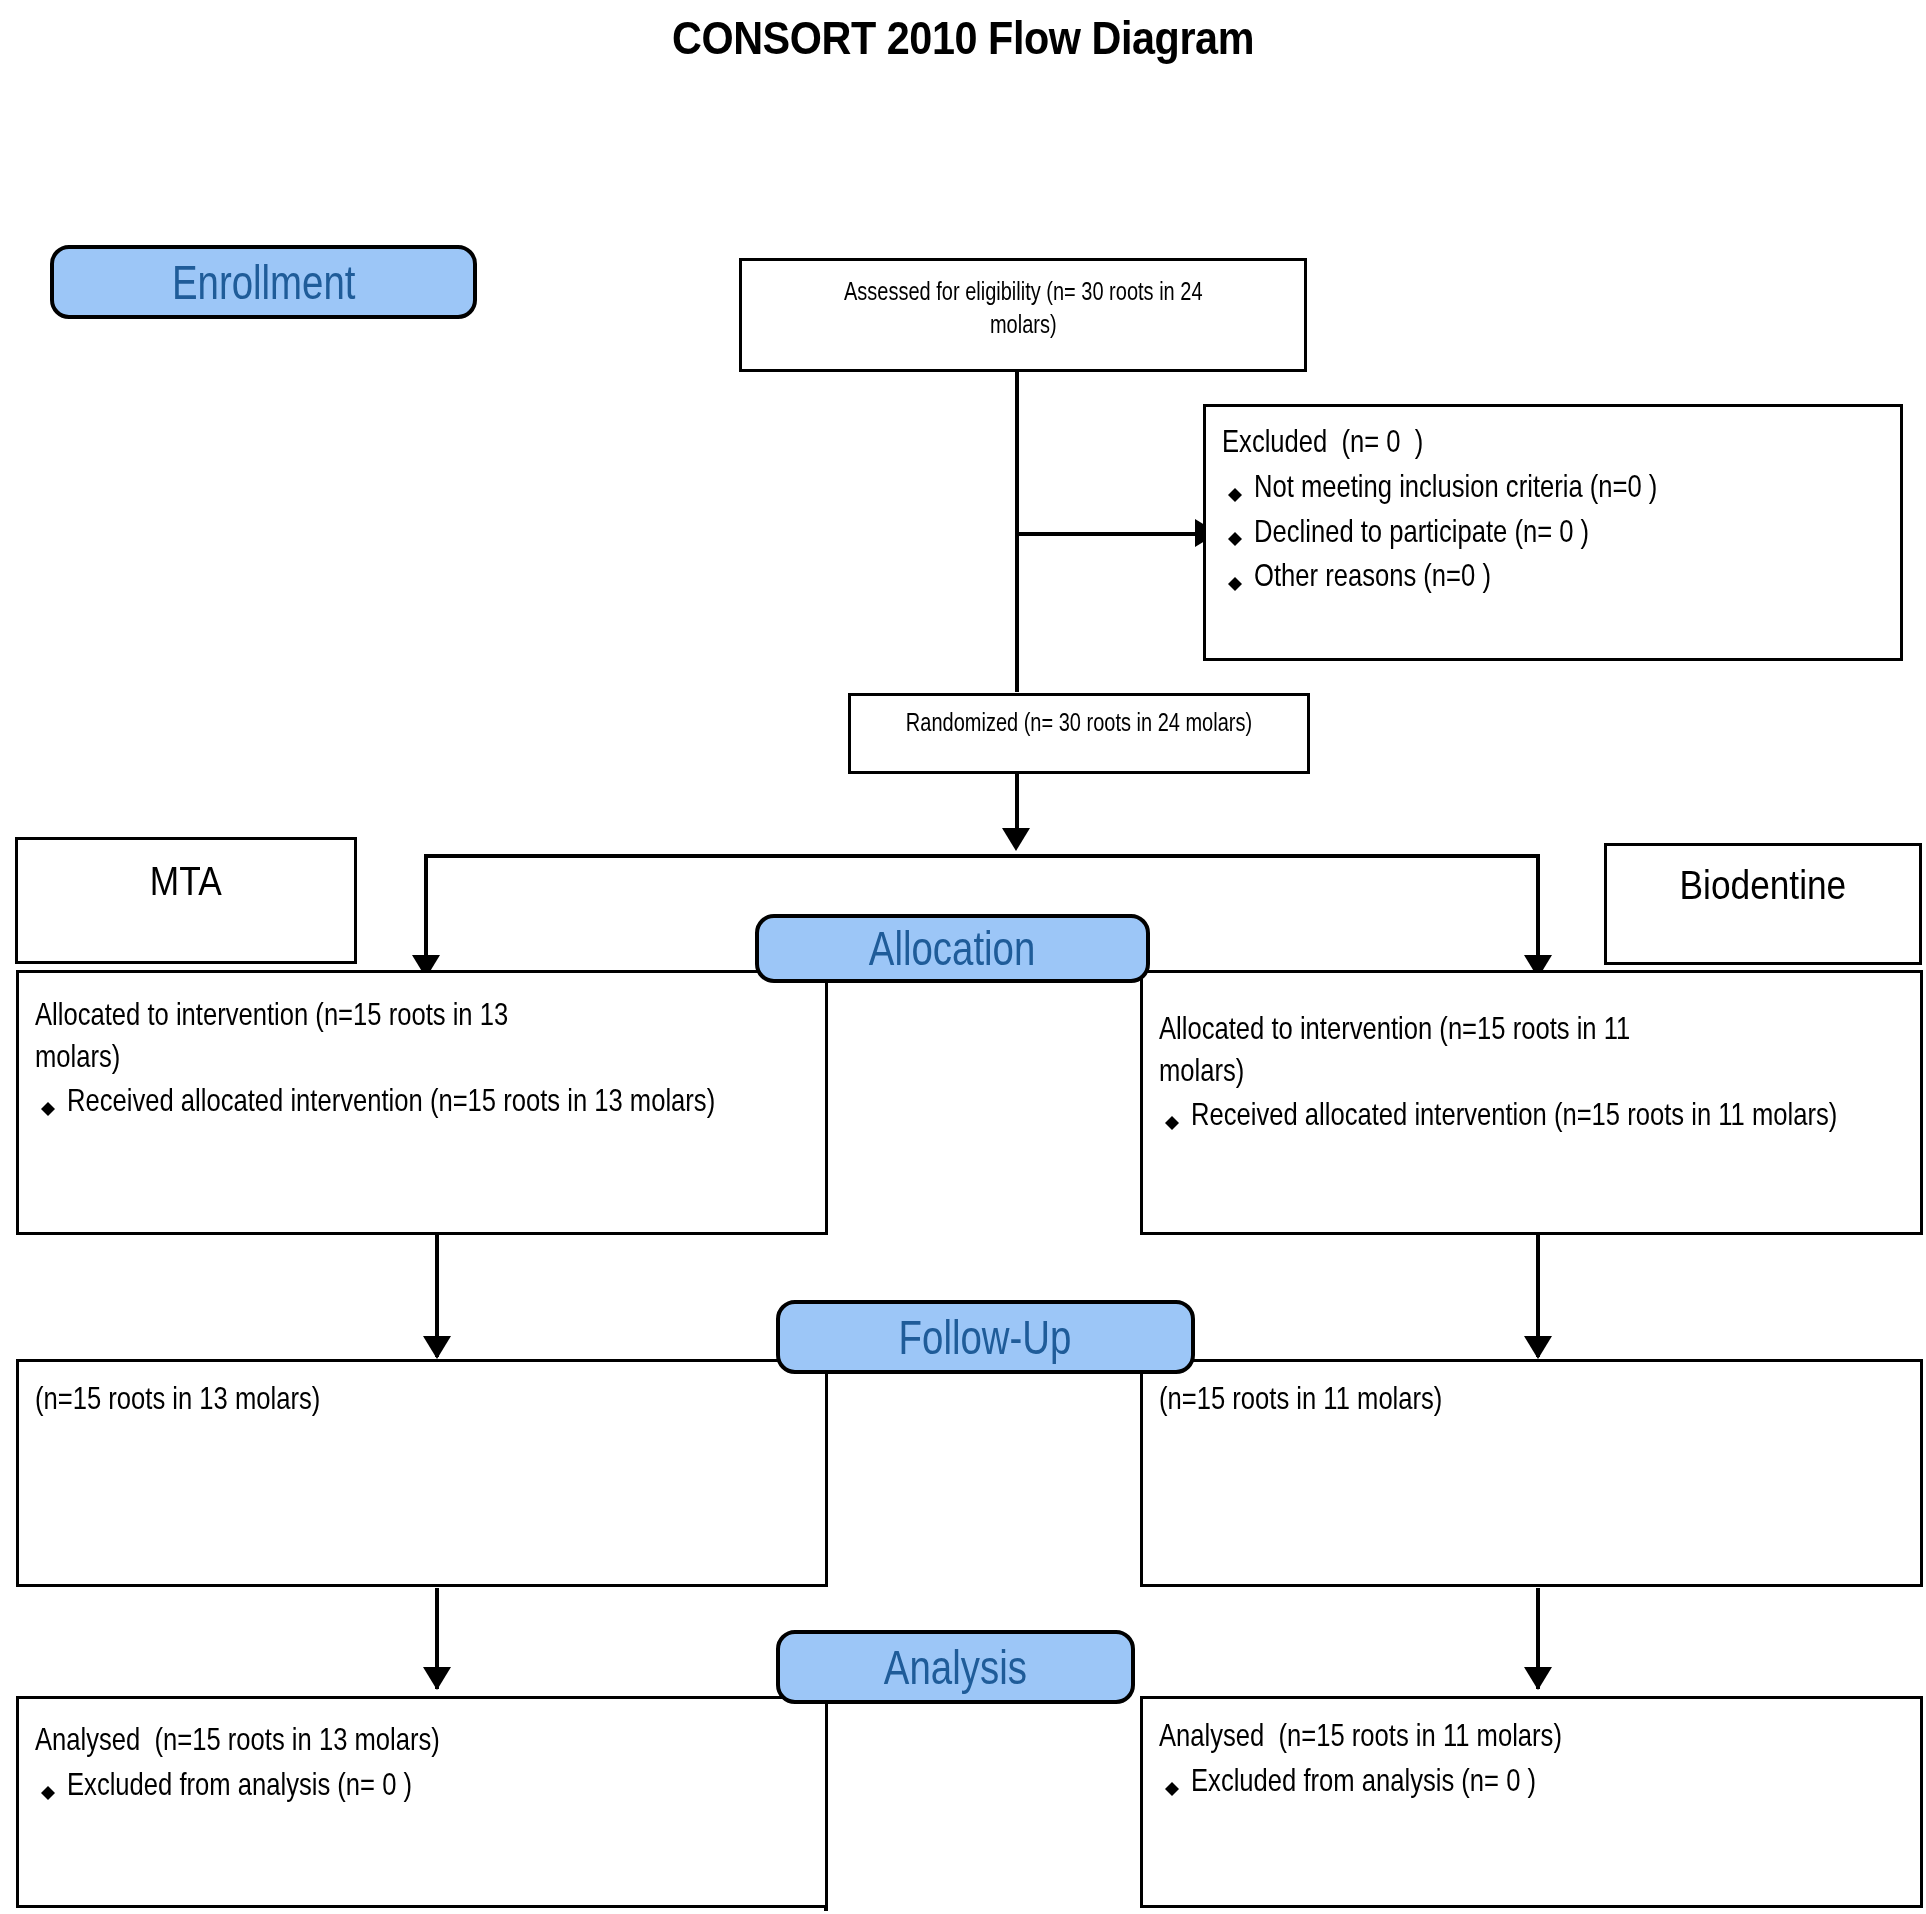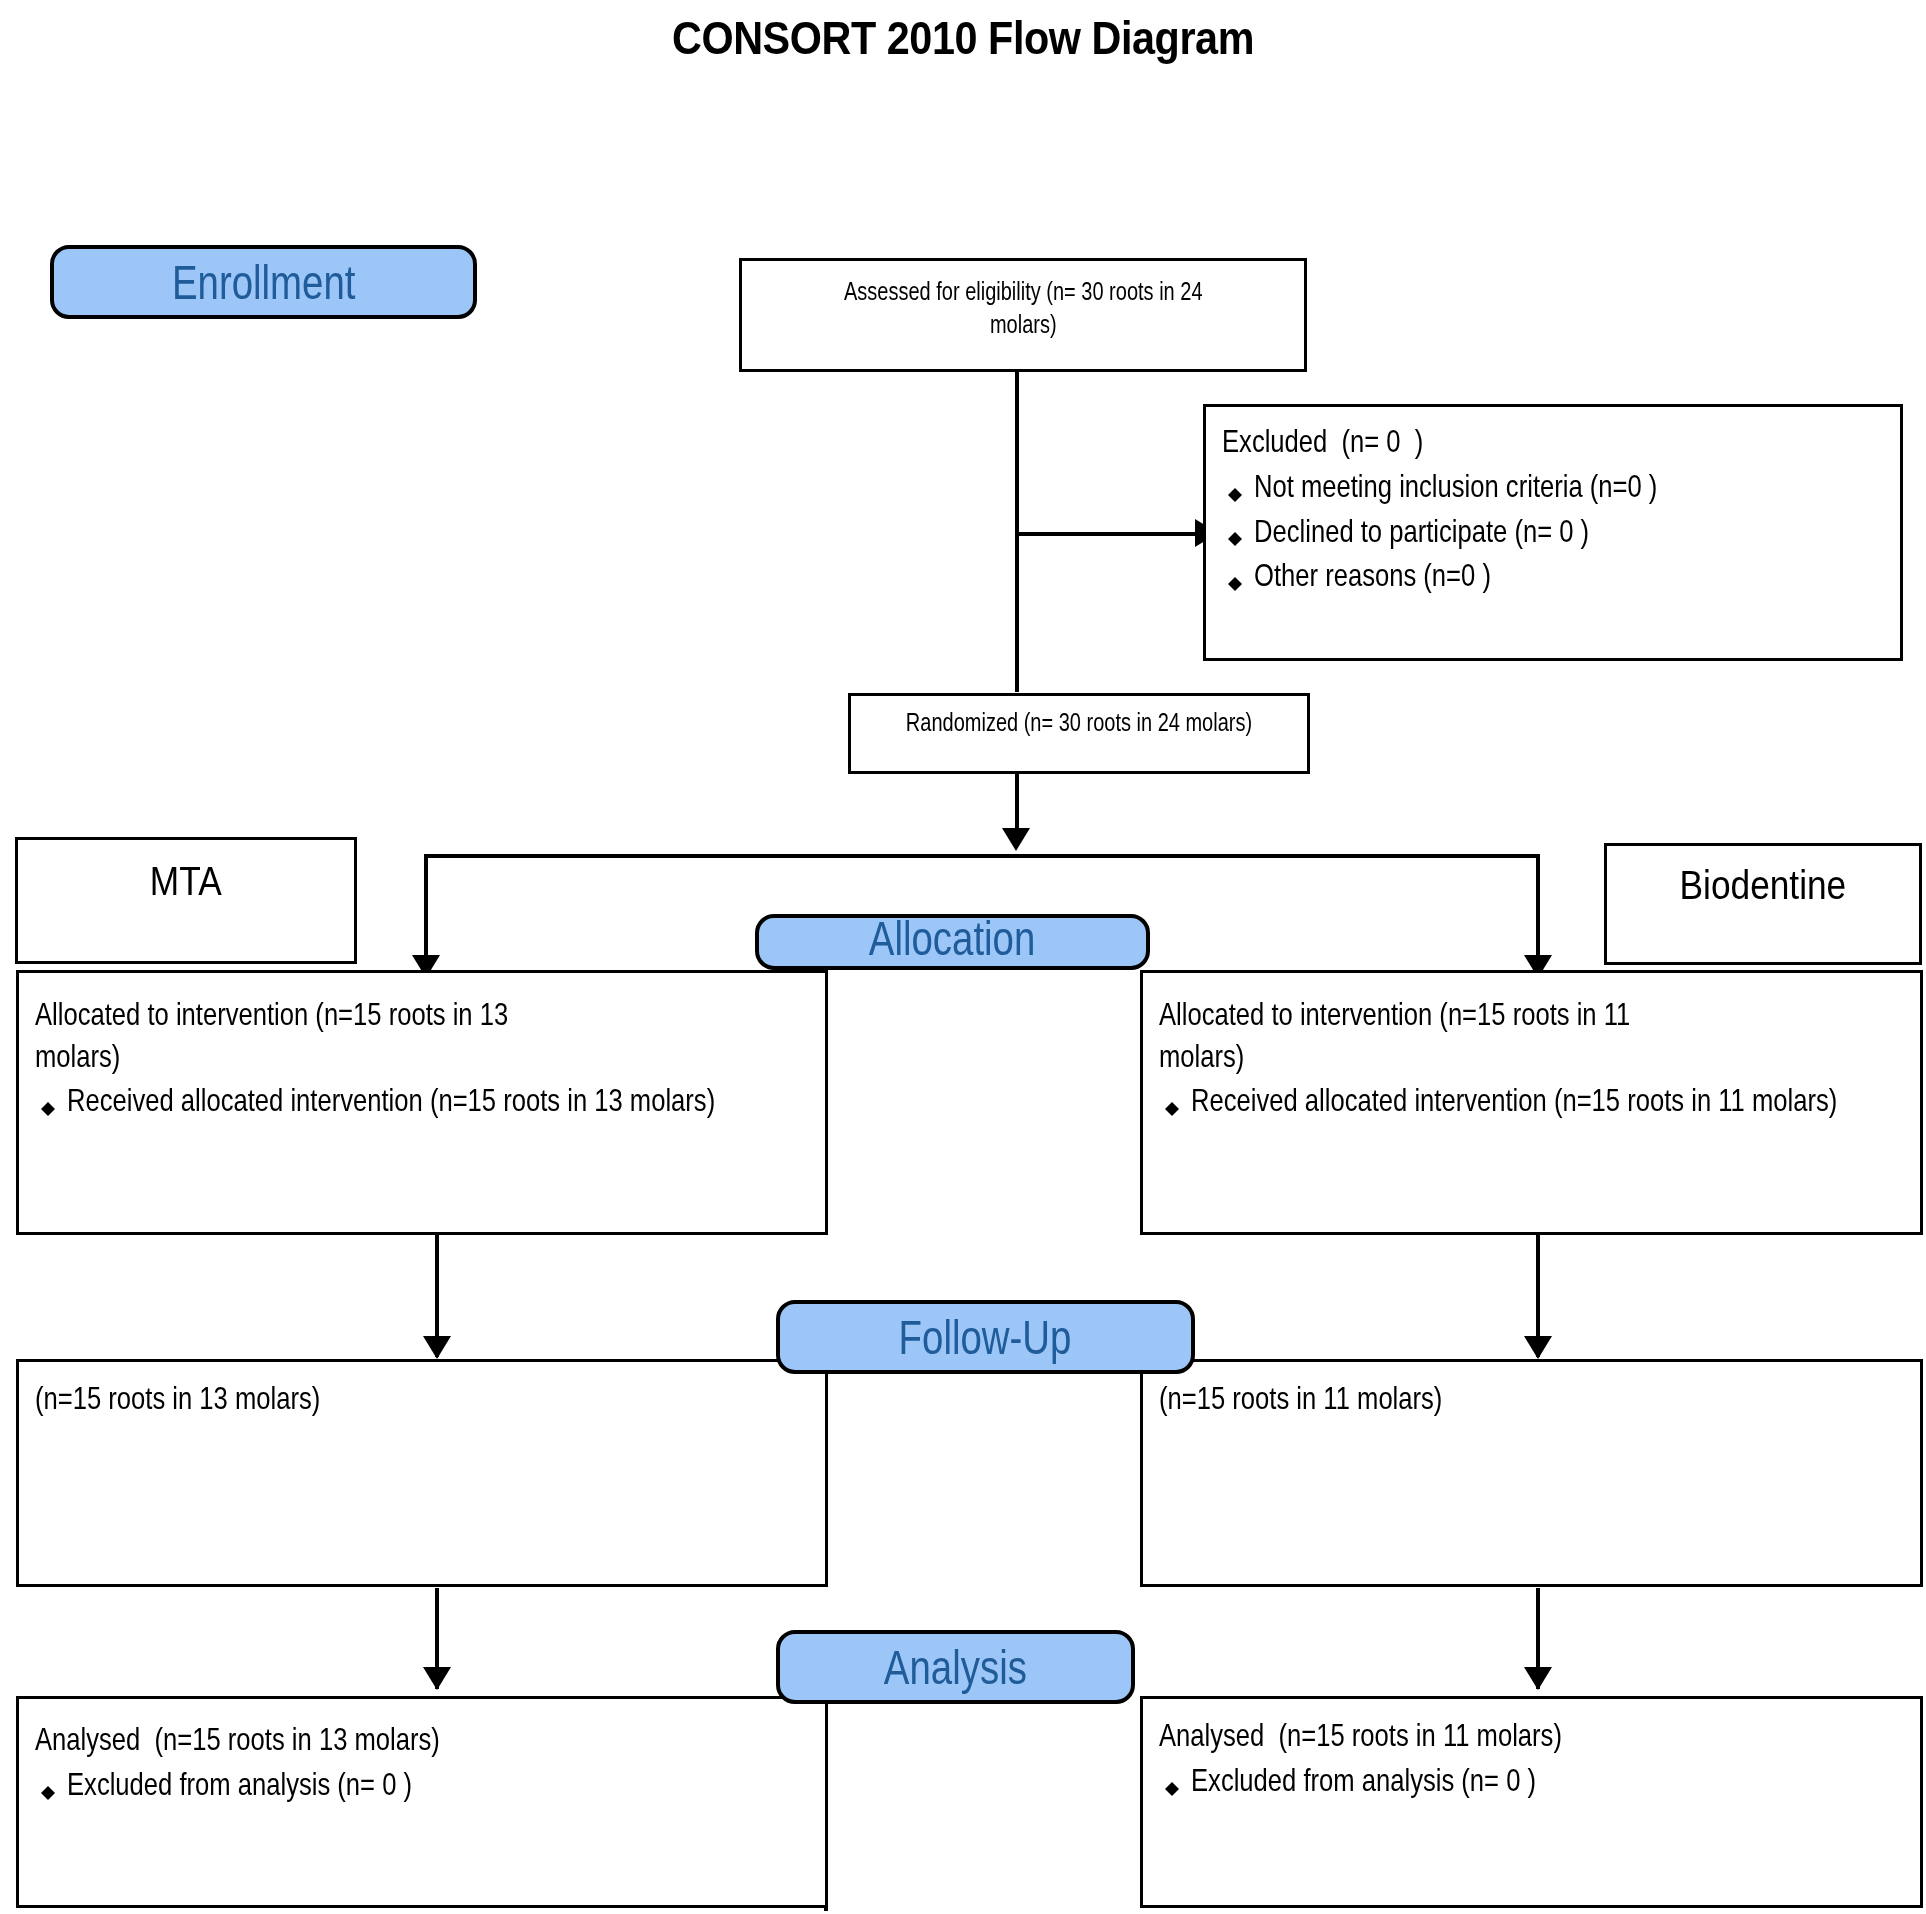--- a/index.html
+++ b/index.html
@@ -125,31 +125,31 @@
       <div class="t" style="display: inline-block; transform-origin: 0px 0px; transform: scaleX(0.8); width: 125%;">Allocated to intervention (n=15 roots in 13
 molars)</div>
       <ul class="bl">
         <li><i class="dia"></i><span style="display: inline-block; transform-origin: 0px 0px; transform: scaleX(0.8); width: 125%;">Received allocated intervention  (n=15 roots
     in 13 molars)</span></li>
       </ul>
     </div>
   </div>
 
   <div class="box" style="left:1140px;top:970px;width:783px;height:265px;">
-    <div class="box-inner" style="padding-top:21px;">
+    <div class="box-inner" style="padding-top:35px;">
       <div class="t" style="display: inline-block; transform-origin: 0px 0px; transform: scaleX(0.8); width: 125%;">Allocated to intervention (n=15 roots in 11
 molars)</div>
       <ul class="bl">
         <li><i class="dia"></i><span style="display: inline-block; transform-origin: 0px 0px; transform: scaleX(0.8); width: 125%;">Received allocated intervention  (n=15 roots
     in 11 molars)</span></li>
       </ul>
     </div>
   </div>
 
-  <div class="pill" style="left:755px;top:914px;width:395px;height:56px;align-items:flex-end;">
+  <div class="pill" style="left:755px;top:914px;width:395px;height:69px;">
     <span>Allocation</span>
   </div>
 
   <div class="ln vl" style="left:824px;top:988px;height:247px;"></div>
 
   <div class="ln vl" style="left:435px;top:1235px;height:122px;"></div>
   <div class="arrow-d" style="left:423px;top:1336px;"></div>
 
   <div class="ln vl" style="left:1536px;top:1235px;height:122px;"></div>
   <div class="arrow-d" style="left:1524px;top:1336px;"></div>

